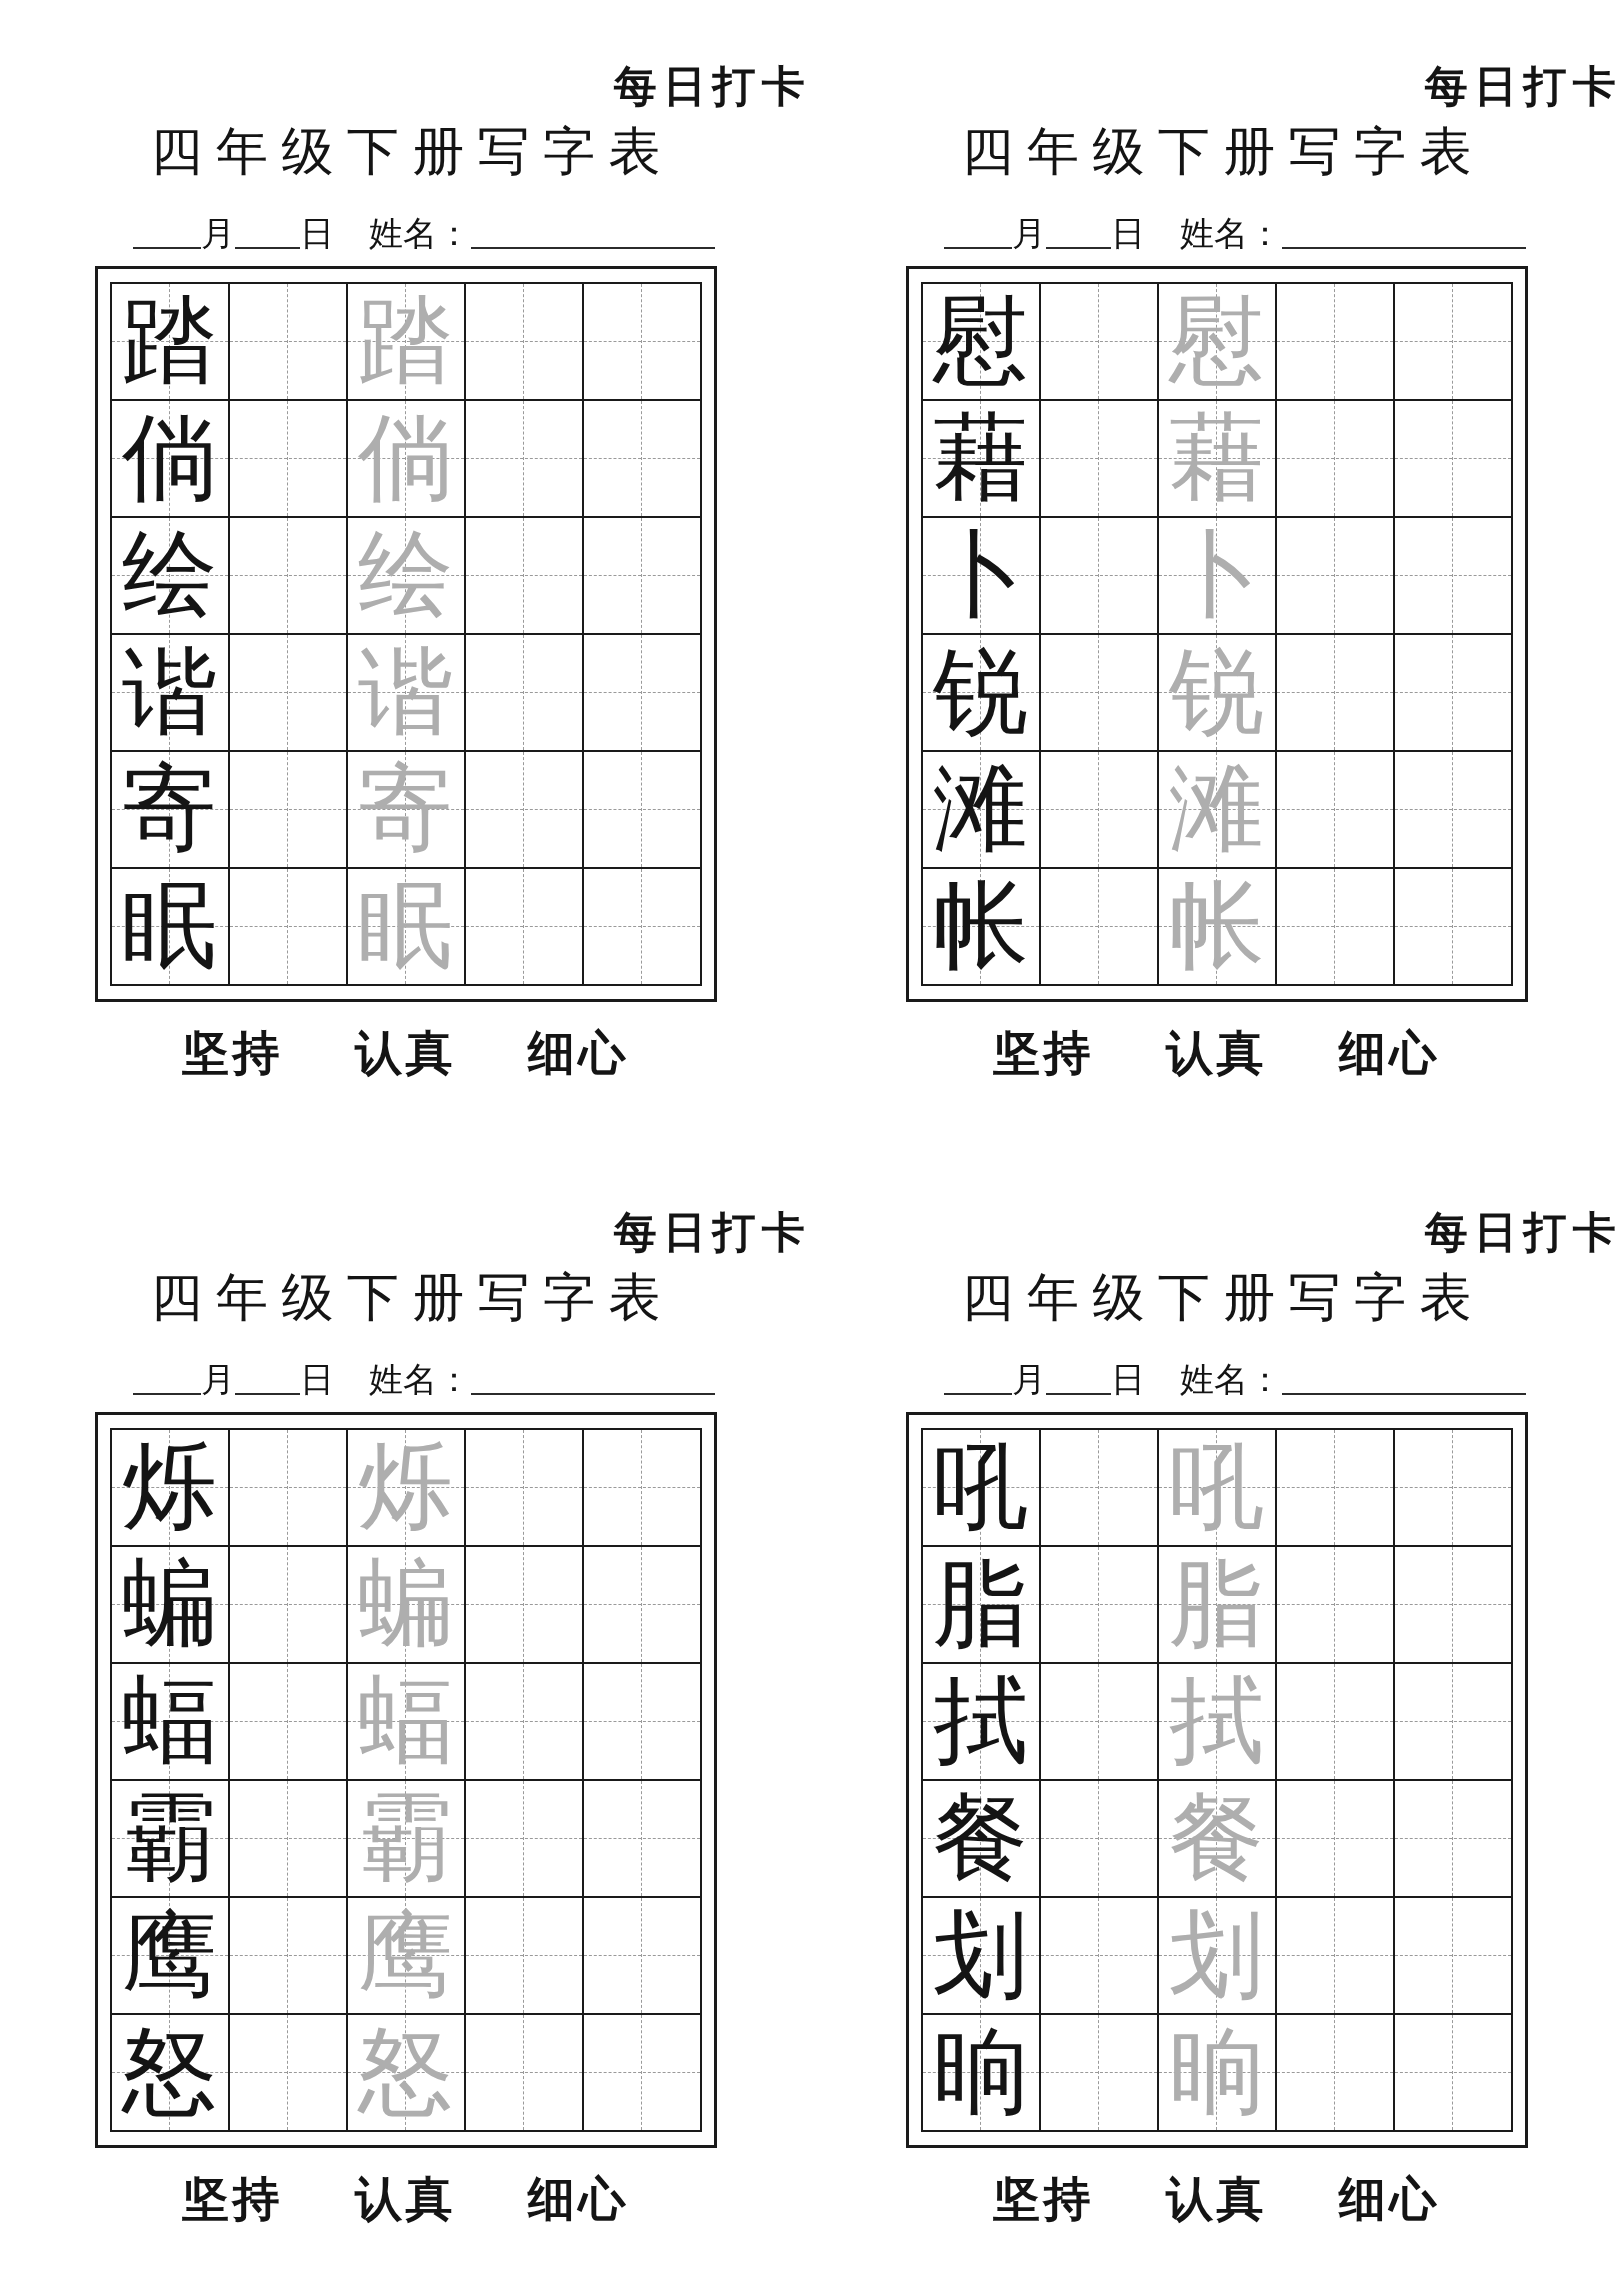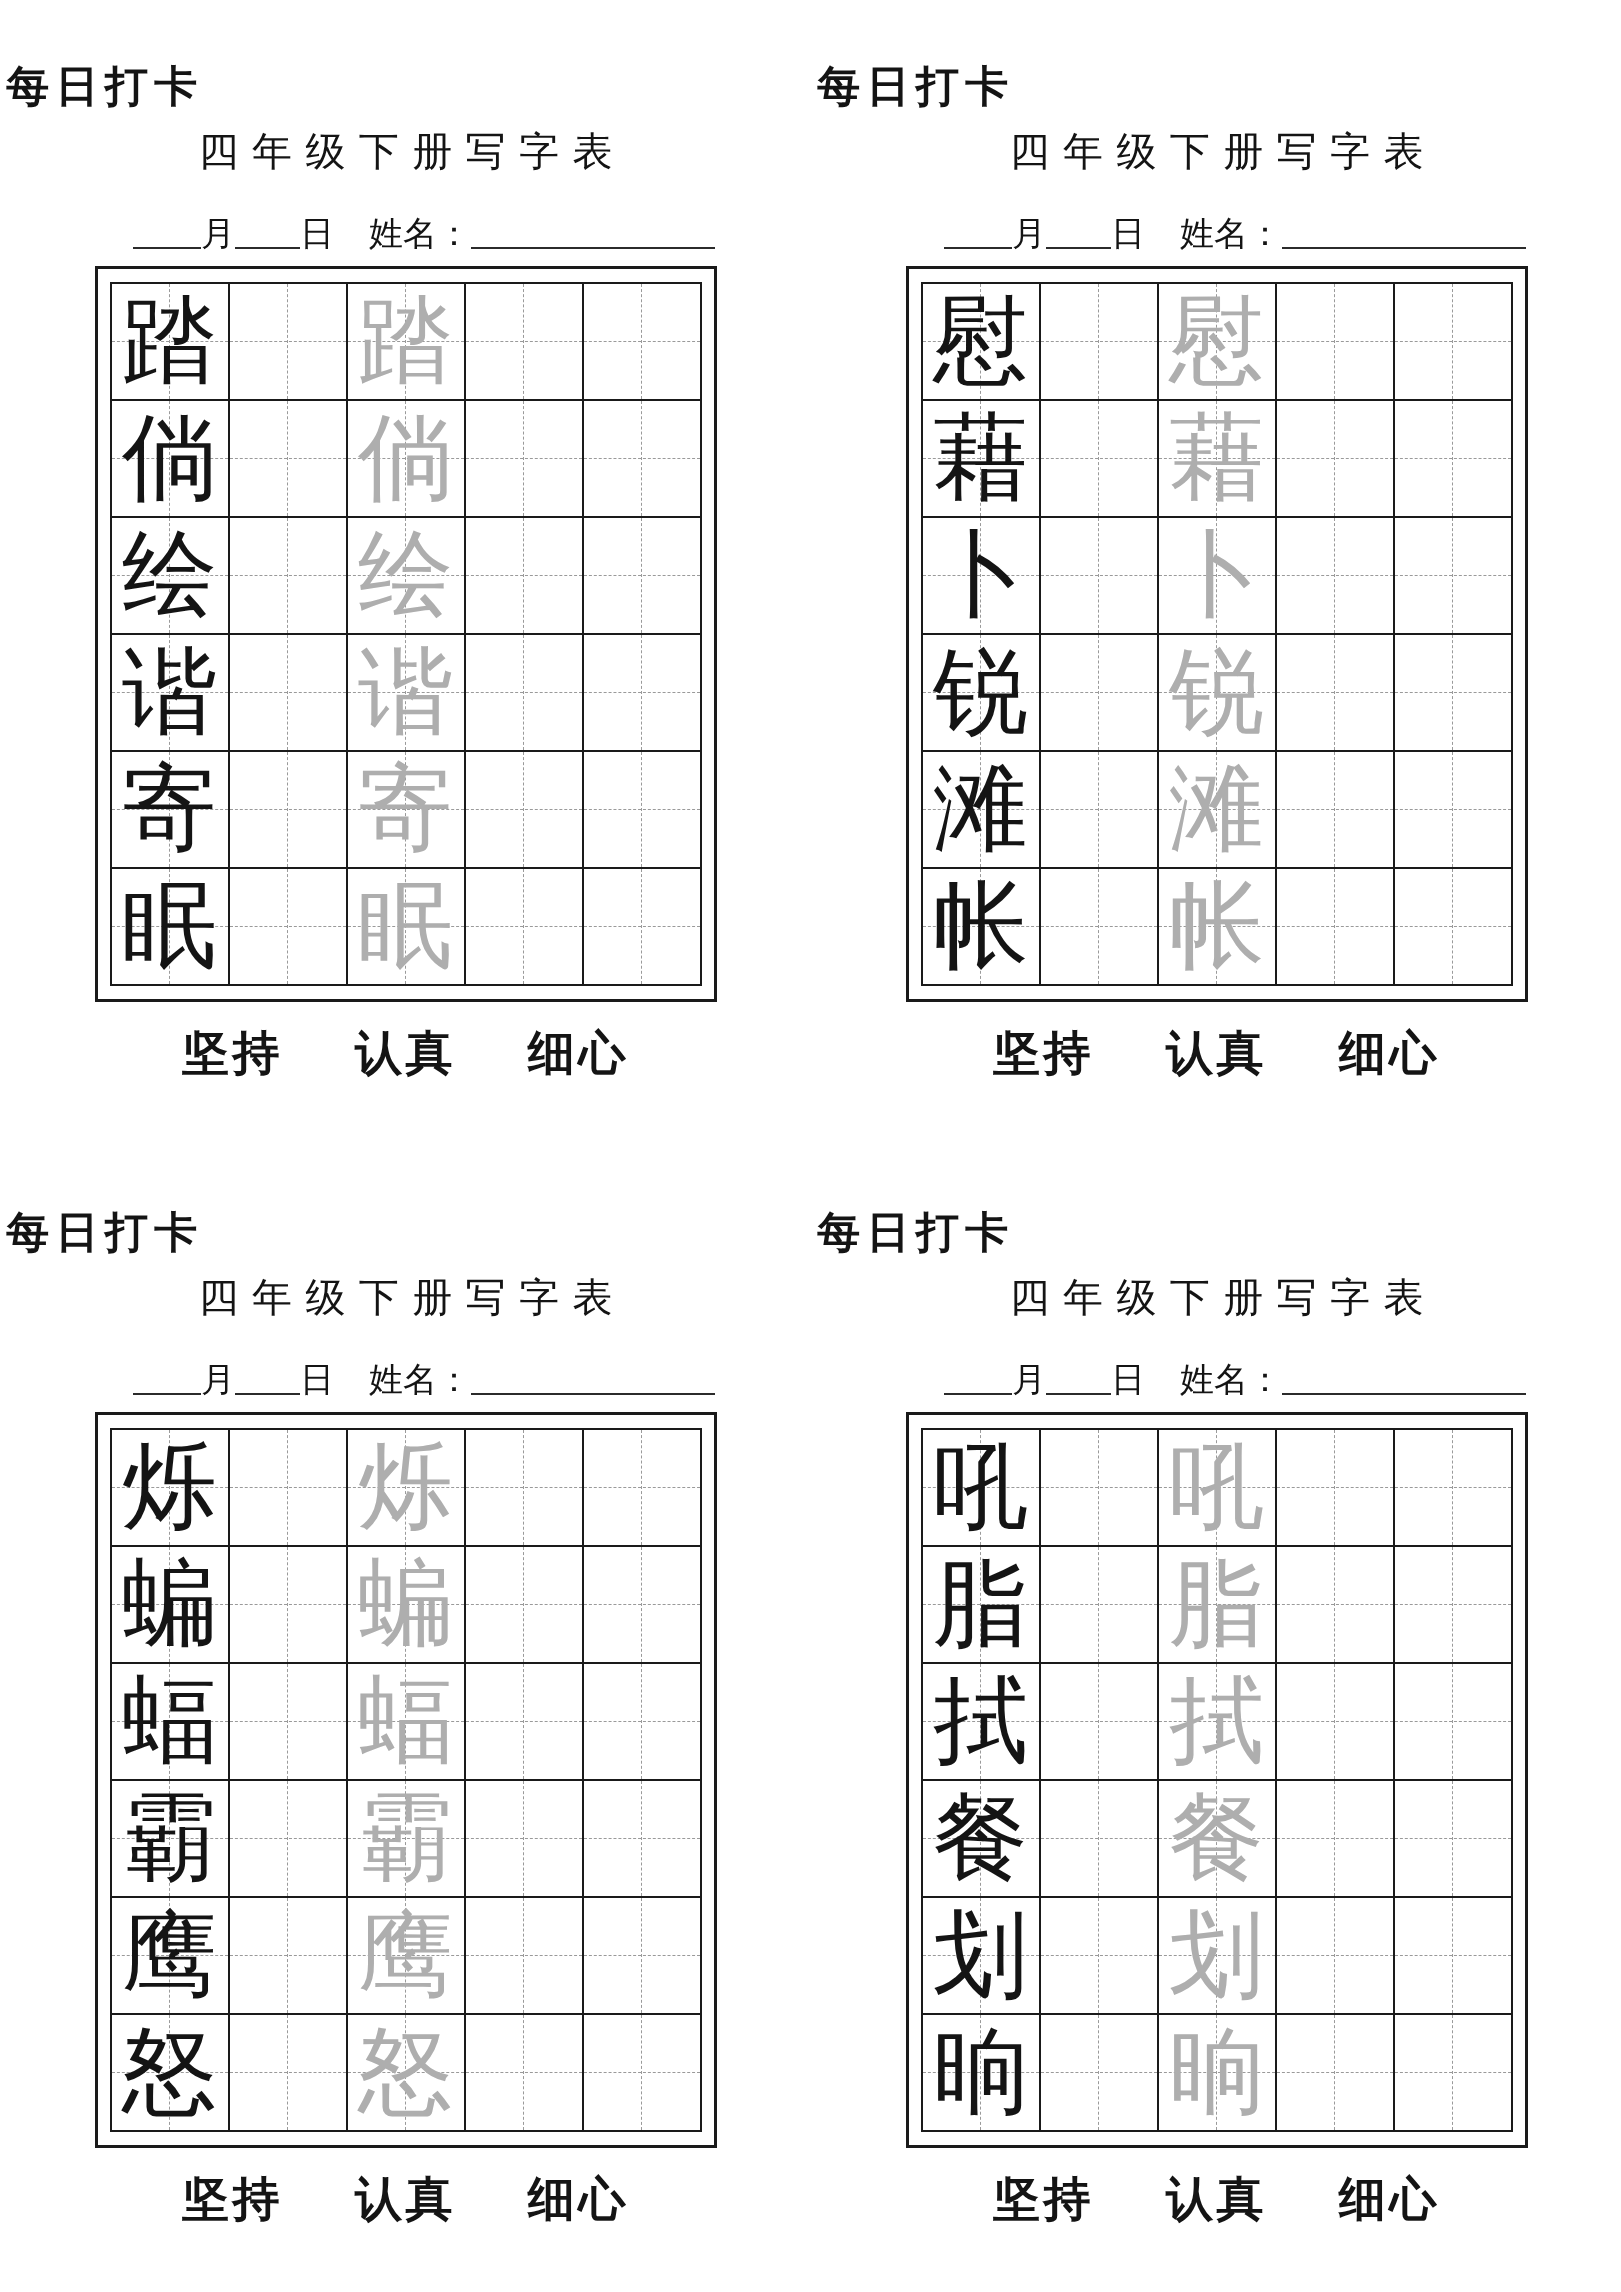--- a/index.html
+++ b/index.html
@@ -20,29 +20,29 @@
   }
   .page {
     width: 1621px; height: 2293px;
     display: grid;
     grid-template-columns: 811px 811px;
     grid-template-rows: 1146px 1146px;
   }
   .sheet { width: 811px; height: 1146px; overflow: hidden; }
   .title {
     margin-top: 63px;
-    text-align: left;
+    text-align: right;
     font-size: 43px; line-height: 47px;
     font-weight: bold;
     letter-spacing: 6.3px; padding-left: 6.3px;
   }
   .subtitle {
     margin-top: 19.7px;
     text-align: center;
-    font-size: 40px; line-height: 43px;
+    font-size: 52px; line-height: 43px;
     letter-spacing: 13.4px; padding-left: 13.4px;
   }
   .date-line {
     margin: 43px 96px 0 133px;
     width: 582px;
     display: flex;
     align-items: flex-end;
     font-size: 34px; line-height: 36px;
   }
   .blank {

